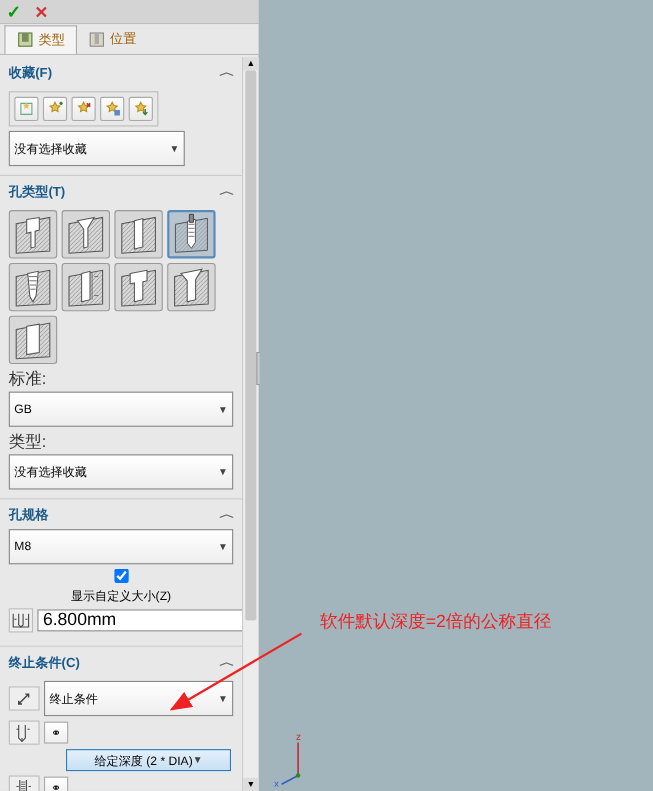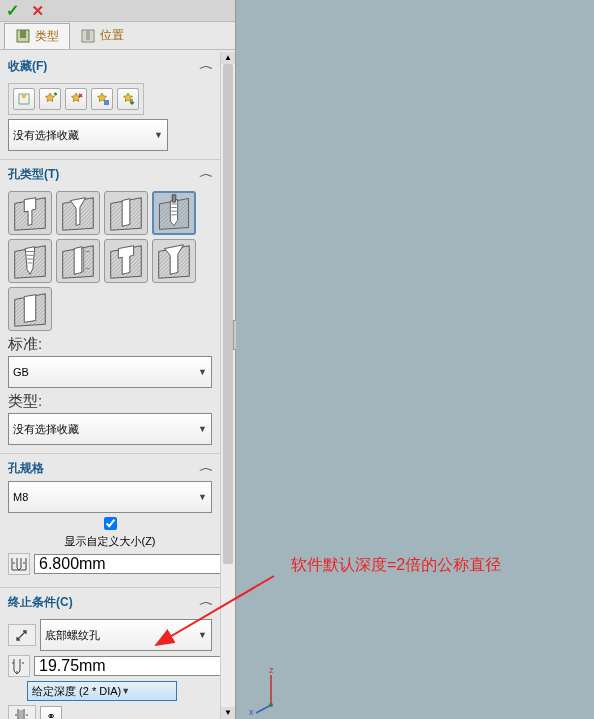--- a/index.html
+++ b/index.html
@@ -41,21 +41,21 @@
 
 .field-row { display: flex; align-items: center; gap: 4px; margin: 4px 0; }
 .field-icon { width: 28px; height: 22px; display: flex; align-items: center; justify-content: center; border: 1px solid #bbb; background: #eee; }
 .field-icon svg { width: 20px; height: 18px; }
 .spinbox { flex: 1; display: flex; }
 .spinbox input { flex: 1; height: 20px; border: 1px solid #888; font-size: 16px; padding: 0 4px; background: #fff; }
 .spin-btns { width: 15px; display: flex; flex-direction: column; }
 .spin-btns div { height: 10px; border: 1px solid #888; background: linear-gradient(#fff,#ddd); font-size: 6px; text-align: center; line-height: 8px; cursor: pointer; }
 .link-btn { width: 22px; height: 20px; border: 1px solid #aaa; background: linear-gradient(#fff,#eee); display: flex; align-items: center; justify-content: center; font-size: 11px; cursor: pointer; }
 
-.highlighted-dd { width: 150px; height: 20px; border: 1px solid #2a7bbf; background: linear-gradient(#e4f0fa,#c8e0f4); font-size: 11px; padding: 0 4px; display: flex; align-items: center; justify-content: flex-start; margin-left: 19px; }
+.highlighted-dd { width: 150px; height: 20px; border: 1px solid #2a7bbf; background: linear-gradient(#e4f0fa,#c8e0f4); font-size: 11px; padding: 0 4px; display: flex; align-items: center; justify-content: center; margin-left: 52px; }
 
 .annotation { position: absolute; top: 555px; left: 32px; color: #e22; font-size: 16px; white-space: nowrap; margin-left: 23px; }
 .arrow-svg { position: absolute; top: 570px; left: -90px; pointer-events: none; }
 
 .triad { position: absolute; bottom: 4px; left: 10px; }
 
 .scrollbar-fake { position: absolute; right: 0; top: 52px; width: 15px; bottom: 0; background: #ececec; border-left: 1px solid #ccc; }
 .scroll-thumb { position: absolute; top: 12px; left: 2px; right: 2px; height: 500px; background: #c8c8c8; border-radius: 2px; }
 .scroll-arrow { position: absolute; left: 0; right: 0; height: 12px; background: #ddd; text-align: center; font-size: 8px; line-height: 12px; }
 .scroll-arrow.top { top: 0; }
@@ -241,38 +241,31 @@
         <span>终止条件(C)</span>
         <span class="chevron">︿</span>
       </div>
       <div class="field-row">
         <div class="field-icon">
             <svg viewBox="0 0 20 18">
               <path d="M5 14L14 5M11 5h3v3M5 11v3h3" stroke="#444" fill="none" stroke-width="1.3"></path>
             </svg>
           </div>
         <div class="dropdown" style="flex:1">
-          <span>底部螺纹孔</span>
+          <span>终止条件</span>
           <span class="dropdown-arrow">▼</span>
         </div>
       </div>
       <div class="field-row">
         <div class="field-icon">
             <svg viewBox="0 0 20 18">
               <path d="M5 2v12l3 3 3-3V2" fill="none" stroke="#444"></path>
               <path d="M3 6h2M13 6h2M8 14v3" stroke="#444"></path>
             </svg>
           </div>
-        <div class="spinbox">
-          <input value="19.75mm" style="">
-          <div class="spin-btns">
-              <div>▲</div>
-              <div>▼</div>
-            </div>
-        </div>
         <div class="link-btn">⚭</div>
       </div>
       <div class="highlighted-dd">
         <span>给定深度 (2 * DIA)</span>
         <span class="dropdown-arrow">▼</span>
       </div>
       <div class="field-row">
         <div class="field-icon">
             <svg viewBox="0 0 20 18">
               <path d="M6 2v13h6V2" fill="none" stroke="#444"></path>

